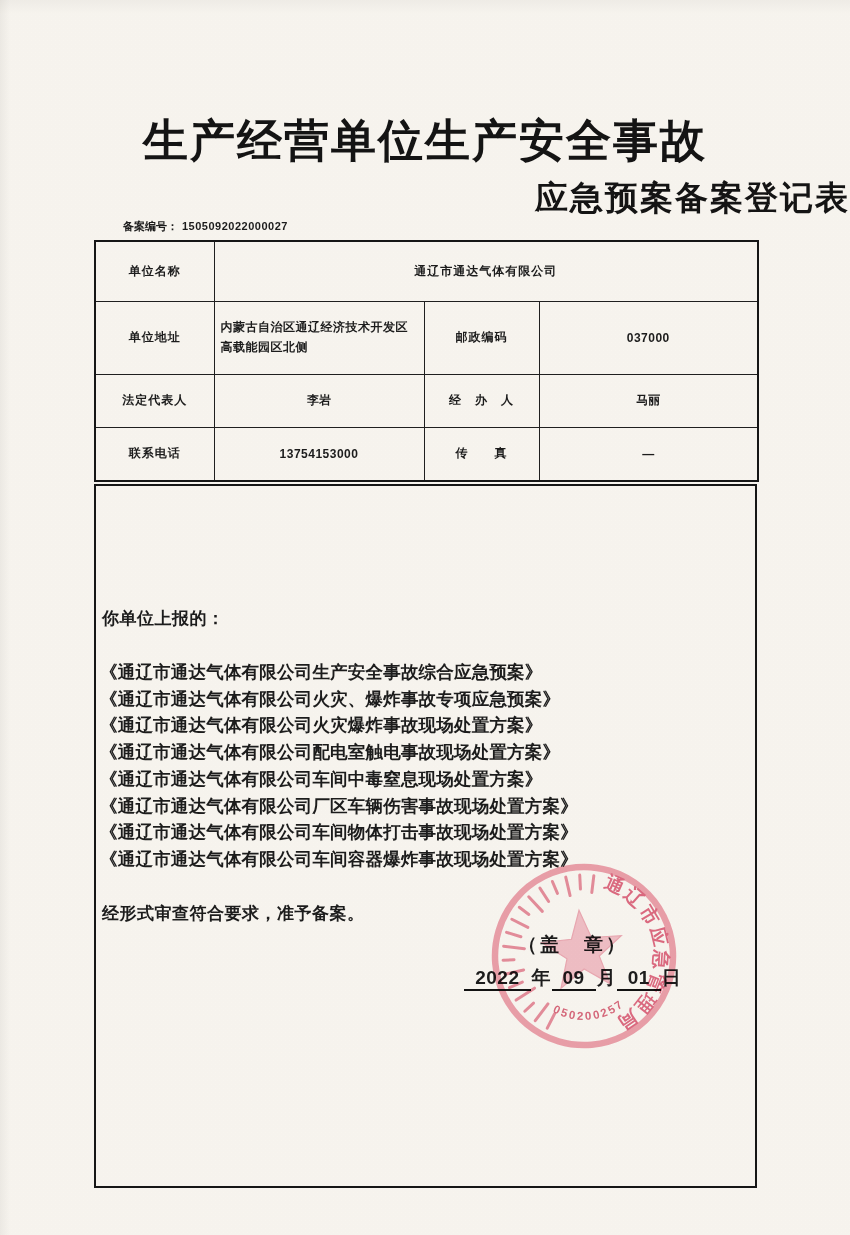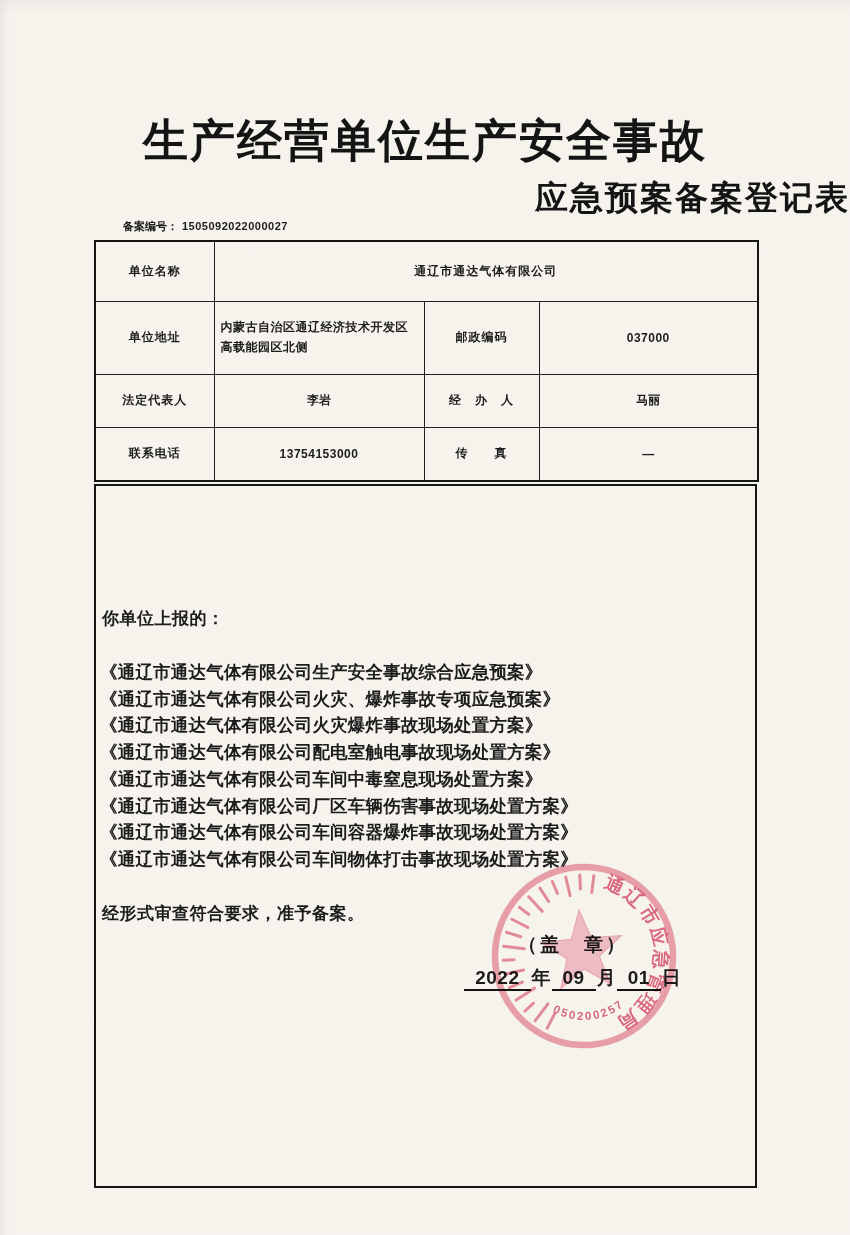--- a/index.html
+++ b/index.html
@@ -94,22 +94,22 @@
 
   <div class="big-box">
     <div class="intro">你单位上报的：</div>
     <div class="plans">
       <div>《通辽市通达气体有限公司生产安全事故综合应急预案》</div>
       <div>《通辽市通达气体有限公司火灾、爆炸事故专项应急预案》</div>
       <div>《通辽市通达气体有限公司火灾爆炸事故现场处置方案》</div>
       <div>《通辽市通达气体有限公司配电室触电事故现场处置方案》</div>
       <div>《通辽市通达气体有限公司车间中毒窒息现场处置方案》</div>
       <div>《通辽市通达气体有限公司厂区车辆伤害事故现场处置方案》</div>
+      <div>《通辽市通达气体有限公司车间物体打击事故现场处置方案》</div>
       <div>《通辽市通达气体有限公司车间容器爆炸事故现场处置方案》</div>
-      <div>《通辽市通达气体有限公司车间物体打击事故现场处置方案》</div>
     </div>
     <div class="approval">经形式审查符合要求，准予备案。</div>
 
     <div class="seal-text">
       <div class="seal-caption">（盖　章）</div>
       <div class="seal-date"><span class="u digits">2022</span><span class="unit">年</span><span class="u digits">09</span><span class="unit">月</span><span class="u digits">01</span><span class="unit">日</span></div>
     </div>
   </div>
 
   <svg class="stamp" viewBox="0 0 200 200">

